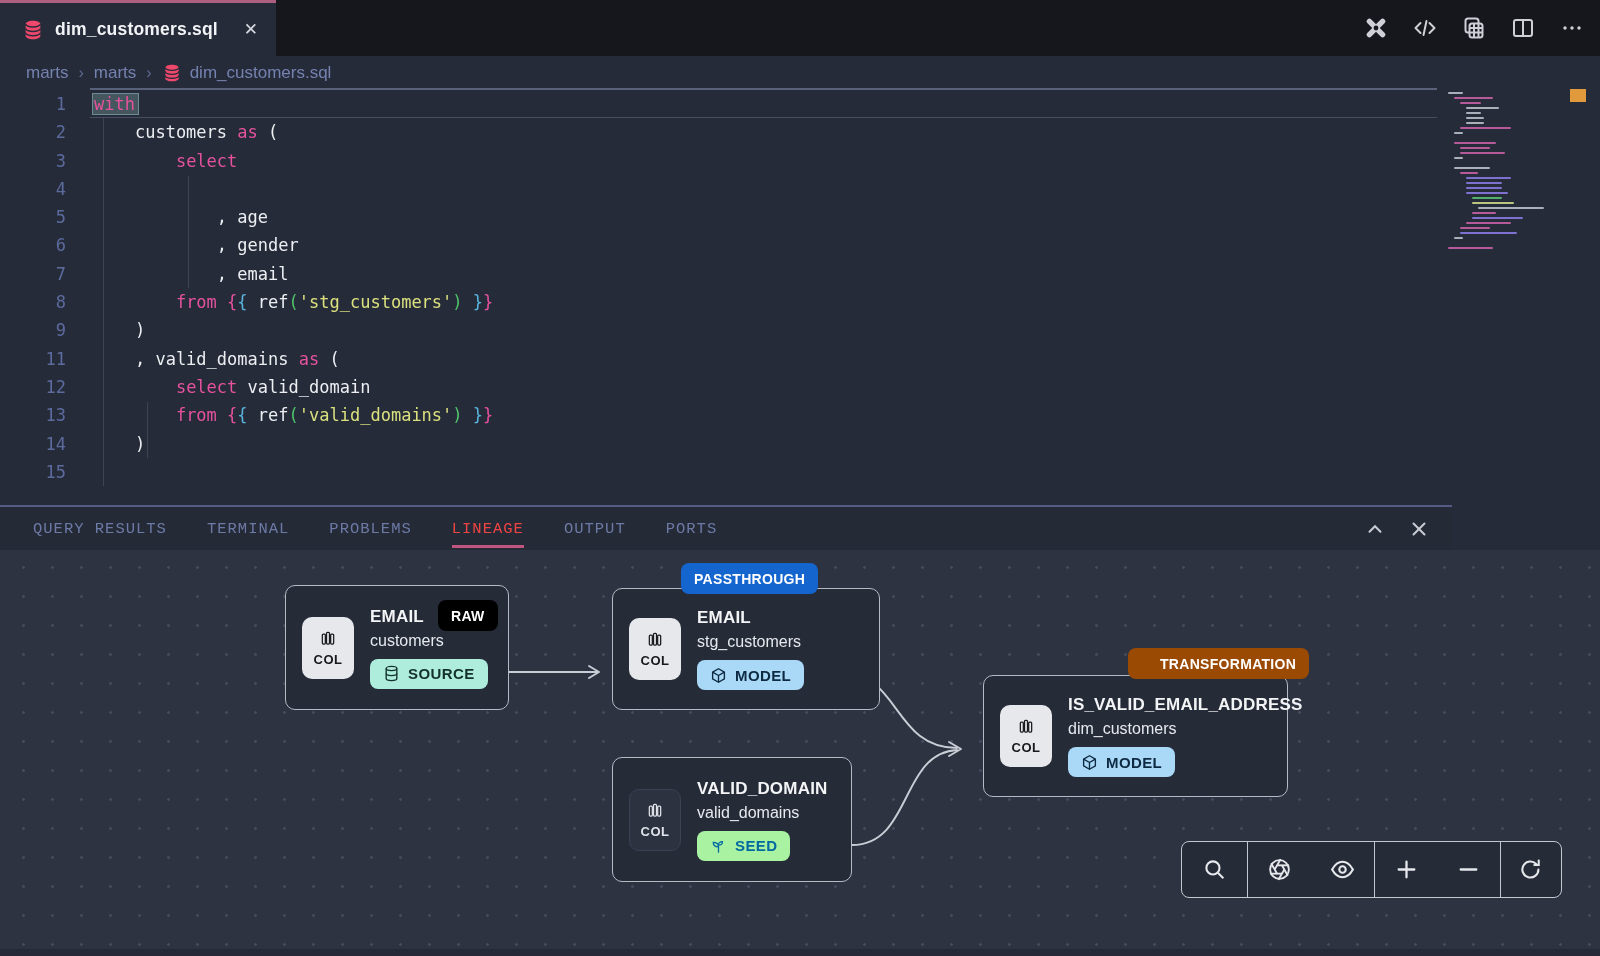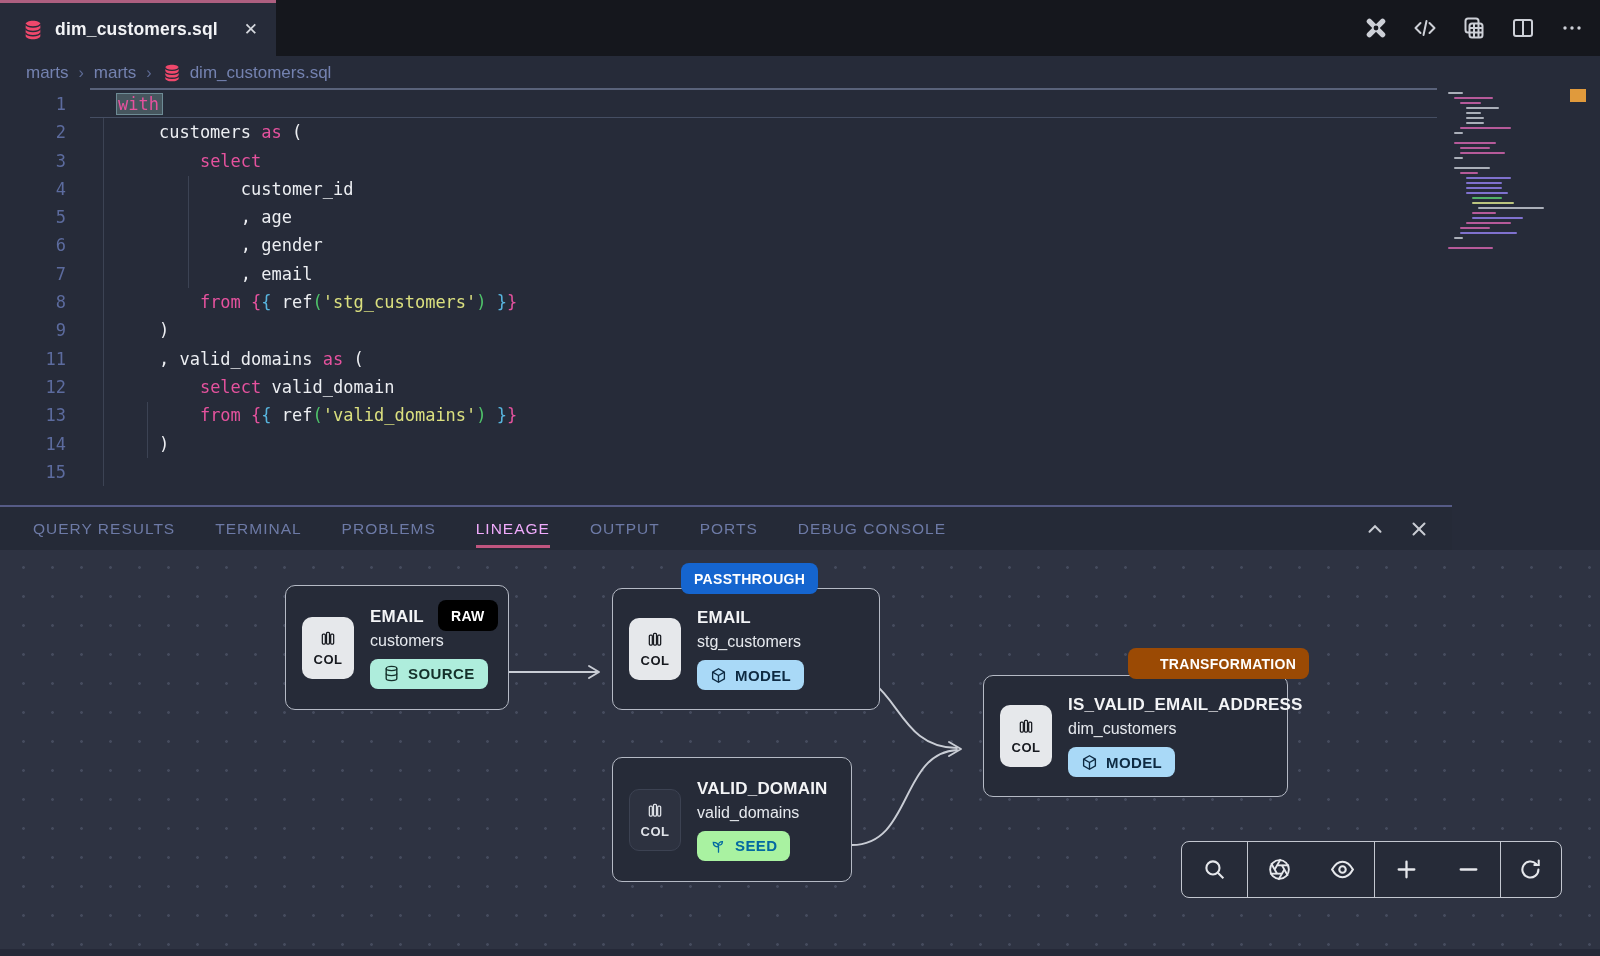--- a/index.html
+++ b/index.html
@@ -22,37 +22,37 @@
   
   .breadcrumb { position:absolute; left:0; top:56px; width:1600px; height:34px;
     display:flex; align-items:center; padding-left:26px; gap:10px; font-size:17px; color:#7482b0; }
   .breadcrumb .sep { color:#5d6a94; font-size:16px; }
   .breadcrumb .file { display:flex; align-items:center; gap:8px; }
   
   .editor { position:absolute; left:0; top:90px; width:1600px; height:415px; overflow:hidden;
     font-family:"DejaVu Sans Mono", monospace; font-size:17px; }
   .code-line { height:28.3px; line-height:28.3px; display:flex; white-space:pre; }
   .ln { width:66px; text-align:right; color:#5c6b9e; flex:none; }
-  .code { margin-left:52px;text-align:right; }
+  .code { margin-left:28px;text-align:right; }
   .tk-w { color:#eceef2; } .tk-k { color:#e5529e; } .tk-c { color:#57b5de; }
   .tk-g { color:#4fc46a; } .tk-s { color:#dbe07f; }
   .sel-box { background:#46565e; outline:1px solid #6d8b95; padding:0 3px 0 1px; margin-left:-1px; }
   .indent-guide { position:absolute; width:1px; background:#3c4354; }
   .cur-line-top { position:absolute; left:90px; top:88px; width:1347px; height:1.6px; background:#59627a; }
   .cur-line-bot { position:absolute; left:90px; top:117px; width:1347px; height:1.4px; background:#454e63; }
   
   .minimap { position:absolute; left:1448px; top:92px; width:92px; height:170px; }
   .mm-bar { position:absolute; height:2.4px; border-radius:1px; opacity:.9; }
   .scroll-marker { position:absolute; left:1570px; top:89px; width:16px; height:13px; background:#e09a3c; }
   
   .panel-header { position:absolute; left:0; top:505px; width:1452px; height:45px;
-    background:#252a37; border-top:2px solid #565b86; display:flex; align-items:center; gap:40px; padding-left:33px; }
+    background:#252a37; border-top:2px solid #565b86; display:flex; align-items:center; gap:40px; padding-left:33px;font-family:Liberation Mono, monospace; }
   .panel-tab { position:relative; font-size:15.5px; letter-spacing:1px; color:#6d7aa6; cursor:pointer;
     height:45px; display:flex; align-items:center; white-space:nowrap; }
-  .panel-tab.active { color:#f0abfc; }
+  .panel-tab.active { color:#ef4444; }
   .panel-tab.active::after { content:""; position:absolute; left:0; right:0; bottom:3px; height:3px; background:#c0557f; }
   .panel-actions { margin-left:auto; display:flex; gap:22px; padding-right:22px; }
   .panel-actions .icon { width:22px; height:22px; color:#c9ccd3; }
   .panel-actions svg { width:22px; height:22px; }
   
   .canvas { position:absolute; left:0; top:550px; width:1600px; height:399px; background:#2e3342;
     background-image:radial-gradient(#454b5d 1.3px, transparent 1.5px); background-size:29px 29px; background-position:9px 3px; }
   .edges { position:absolute; left:0; top:0; width:1600px; height:399px; }
   .node { position:absolute; background:#262b38; border:1.5px solid #b5bac5; border-radius:10px;
     display:flex; align-items:center; gap:16px; padding:14px 16px; }
@@ -146,21 +146,21 @@
 
 <div class="cur-line-top"></div>
 <div class="cur-line-bot"></div>
 <div class="editor" id="code-editor">
   <div class="indent-guide" style="left:103px; top:28px; height:368px;"></div>
   <div class="indent-guide" style="left:188px; top:86px; height:112px;"></div>
   <div class="indent-guide" style="left:147px; top:312px; height:56px;"></div>
 <div class="code-line"><span class="ln">1</span><span class="code"><span class="tk-k sel-box">with</span></span></div>
     <div class="code-line"><span class="ln">2</span><span class="code"><span class="tk-w">    customers </span><span class="tk-k">as</span><span class="tk-w"> (</span></span></div>
     <div class="code-line"><span class="ln">3</span><span class="code"><span class="tk-w">        </span><span class="tk-k">select</span></span></div>
-    <div class="code-line"><span class="ln">4</span><span class="code"><span class="tk-w">            customer_id</span></span></div>
+    <div class="code-line"><span class="ln">4</span></div>
     <div class="code-line"><span class="ln">5</span><span class="code"><span class="tk-w">            , age</span></span></div>
     <div class="code-line"><span class="ln">6</span><span class="code"><span class="tk-w">            , gender</span></span></div>
     <div class="code-line"><span class="ln">7</span><span class="code"><span class="tk-w">            , email</span></span></div>
     <div class="code-line"><span class="ln">8</span><span class="code"><span class="tk-w">        </span><span class="tk-k">from</span><span class="tk-w"> </span><span class="tk-k">{</span><span class="tk-c">{</span><span class="tk-w"> ref</span><span class="tk-g">(</span><span class="tk-s">'stg_customers'</span><span class="tk-g">)</span><span class="tk-w"> </span><span class="tk-c">}</span><span class="tk-k">}</span></span></div>
     <div class="code-line"><span class="ln">9</span><span class="code"><span class="tk-w">    )</span></span></div>
     <div class="code-line"><span class="ln">11</span><span class="code"><span class="tk-w">    , valid_domains </span><span class="tk-k">as</span><span class="tk-w"> (</span></span></div>
     <div class="code-line"><span class="ln">12</span><span class="code"><span class="tk-w">        </span><span class="tk-k">select</span><span class="tk-w"> valid_domain</span></span></div>
     <div class="code-line"><span class="ln">13</span><span class="code"><span class="tk-w">        </span><span class="tk-k">from</span><span class="tk-w"> </span><span class="tk-k">{</span><span class="tk-c">{</span><span class="tk-w"> ref</span><span class="tk-g">(</span><span class="tk-s">'valid_domains'</span><span class="tk-g">)</span><span class="tk-w"> </span><span class="tk-c">}</span><span class="tk-k">}</span></span></div>
     <div class="code-line"><span class="ln">14</span><span class="code"><span class="tk-w">    )</span></span></div>
     <div class="code-line"><span class="ln">15</span><span class="code"></span></div>
@@ -198,21 +198,20 @@
   </div>
 <div class="scroll-marker"></div>
 
 <div class="panel-header" id="panel-header">
     <div class="panel-tab">QUERY RESULTS</div>
     <div class="panel-tab">TERMINAL</div>
     <div class="panel-tab">PROBLEMS</div>
     <div class="panel-tab active">LINEAGE</div>
     <div class="panel-tab">OUTPUT</div>
     <div class="panel-tab">PORTS</div>
-    <div class="panel-tab">DEBUG CONSOLE</div>
     <div class="panel-actions">
       <span class="icon"><svg viewBox="0 0 24 24" fill="none" stroke="currentColor" stroke-width="2.2" stroke-linecap="round">
           <polyline points="6,15 12,9 18,15"></polyline>
         </svg></span>
       <span class="icon"><svg viewBox="0 0 24 24" fill="none" stroke="currentColor" stroke-width="2.2" stroke-linecap="round">
           <line x1="6" y1="6" x2="18" y2="18"></line>
           <line x1="18" y1="6" x2="6" y2="18"></line>
         </svg></span>
     </div>
   </div>

